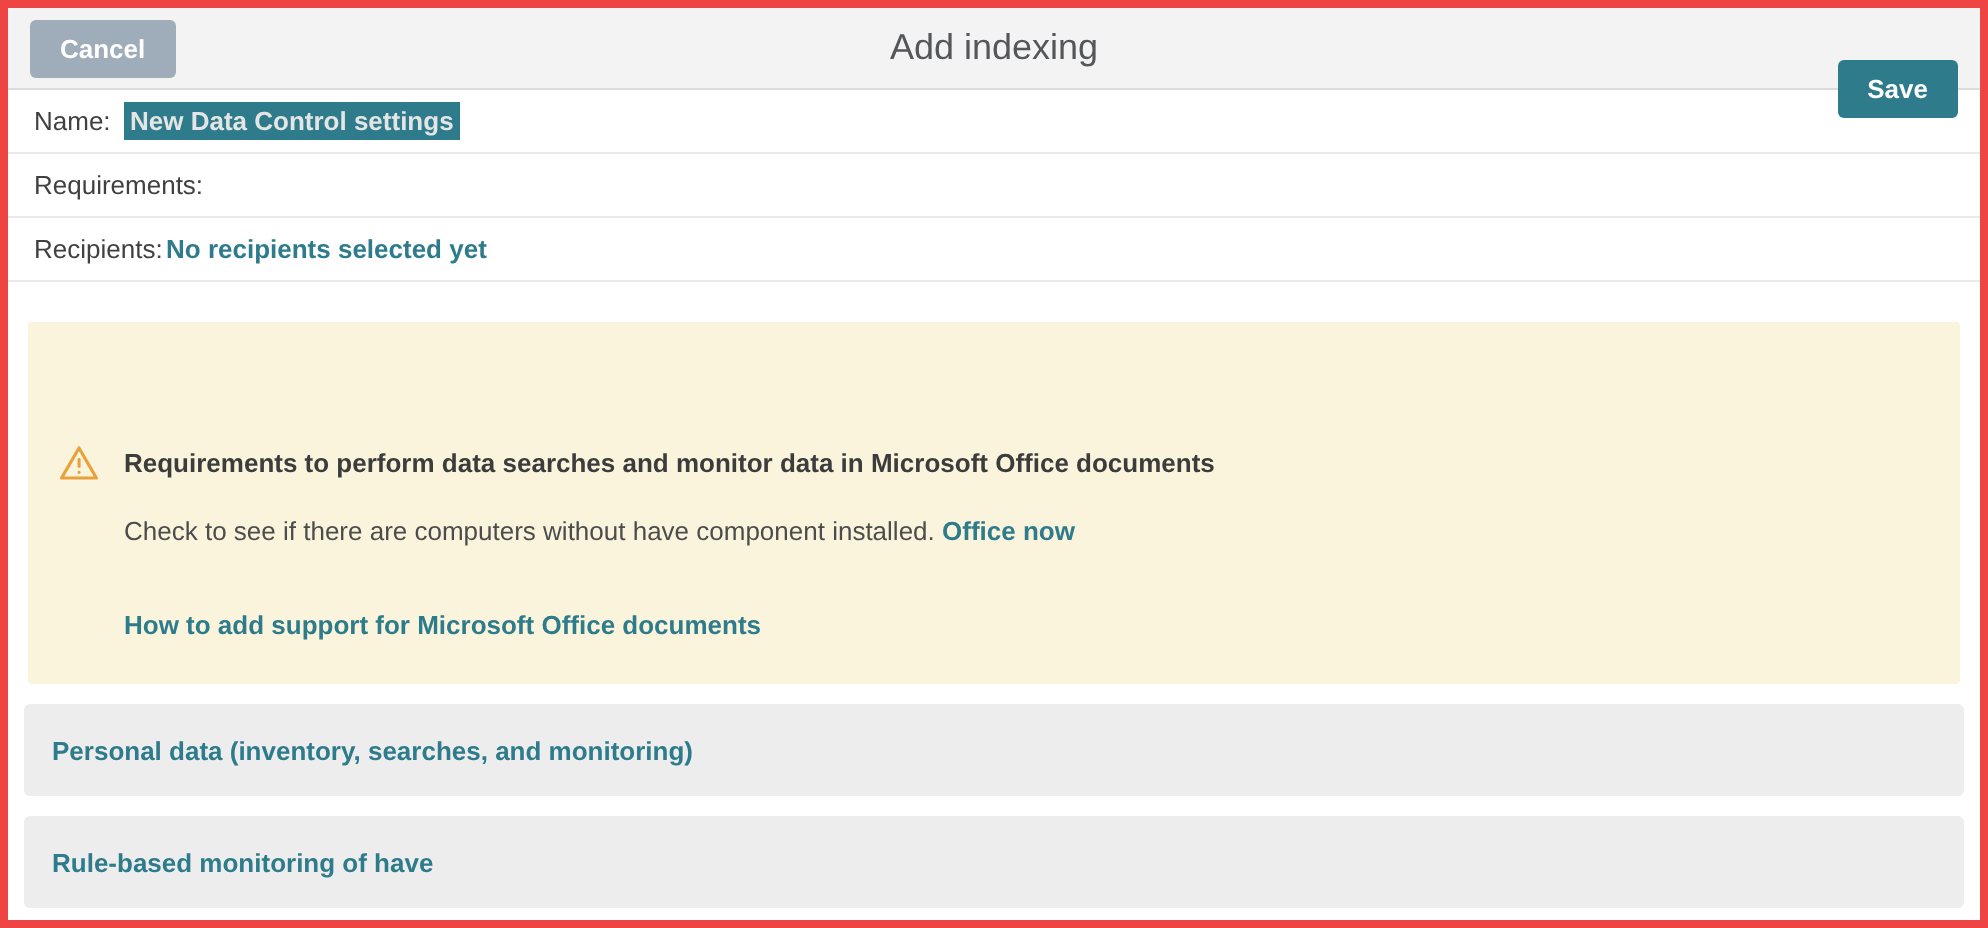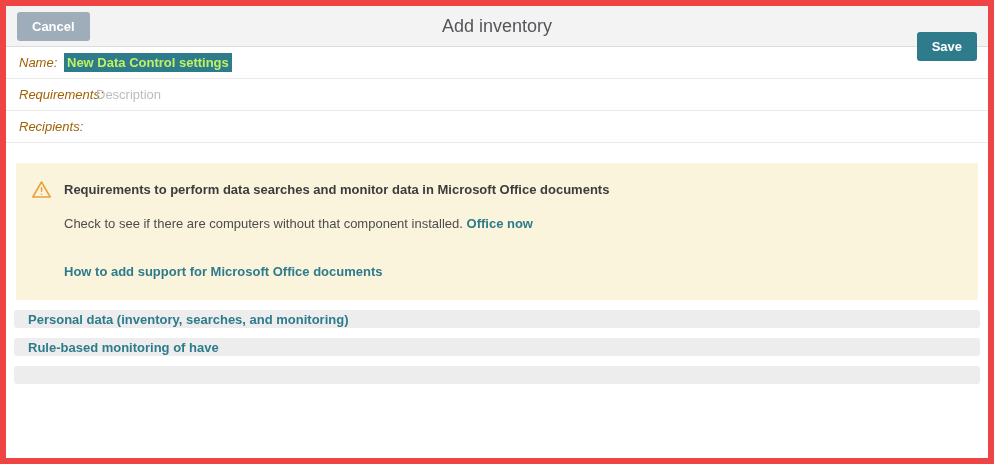--- a/index.html
+++ b/index.html
@@ -1,21 +1,21 @@
 <!DOCTYPE html>
 <html><head>
 <meta charset="utf-8">
 <style>
   * { margin: 0; padding: 0; box-sizing: border-box; }
   html, body { background: #e9e9e9; }
   body { font-family: "Liberation Sans", sans-serif; }
   .page {
     width: 994px; height: 464px;
     background: #fff;
-    border: 6px solid #ef4444;
+    border: 4px solid #ef4444;
     overflow: hidden;
     position: relative;
   }
   
   .header {
     height: 41px;
     background: #f3f3f3;
     border-bottom: 1px solid #dcdcdc;
     display: flex;
     align-items: center;
@@ -45,27 +45,27 @@
   }
   
   .form-row {
     height: 32px;
     display: flex;
     align-items: center;
     padding-left: 13px;
     border-bottom: 1px solid #e9e9e9;
     font-size: 13px;
   }
-  .form-label { color: #a16207; font-style: italic; }
+  .form-label { color: #404040; }
   .label-name { width: 45px; }
   .label-desc { width: 77px; }
   .label-recip { width: 66px; }
   .name-value {
     background: #2e7b8c;
-    color: #bef264;
+    color: #e5e5e5;
     padding: 2px 3px;
     font-size: 13px;
     font-weight: bold;
   }
   .desc-input {
     border: none;
     outline: none;
     font-family: "Liberation Sans", sans-serif;
     font-size: 13px;
     color: #555;
@@ -83,38 +83,39 @@
   
   .warning-box {
     margin: 20px 10px 0 10px;
     background: #faf4dc;
     border-radius: 2px;
     padding: 17px 20px 20px 15px;
   }
   .warning-head {
     display: flex;
     align-items: center;
+    margin-top: 44px;
   }
   .warning-icon { flex: 0 0 auto; margin-right: 12px; display: inline-flex; }
   .warning-title {
     font-size: 13px;
     font-weight: bold;
     color: #3c3c3c;
   }
   .warning-text {
     font-size: 13px;
     color: #4c4c4c;
     margin-top: 17px;
     padding-left: 33px;
   }
   .warning-link-row { margin-top: 31px; padding-left: 33px; }
   
   .section-bar {
     margin: 10px 8px 0 8px;
-    height: 18px;
+    height: 46px;
     background: #ededed;
     border-radius: 3px;
     display: flex;
     align-items: center;
     padding-left: 14px;
     cursor: pointer;
   }
   .section-bar:first-of-type { margin-top: 14px; }
   .section-label {
     color: #2e7b8c;
@@ -122,51 +123,51 @@
     font-size: 13px;
   }
 </style>
 </head>
 <body>
 
 <div class="page">
 
   <div class="header">
     <button class="btn btn-cancel">Cancel</button>
-    <div class="page-title">Add inventory</div>
+    <div class="page-title">Add indexing</div>
     <button class="btn btn-save">Save</button>
   </div>
 
   <div class="form-row">
     <span class="form-label label-name">Name:</span>
     <span class="name-value">New Data Control settings</span>
   </div>
 
   <div class="form-row">
     <span class="form-label label-desc">Requirements:</span>
-    <input class="desc-input" type="text" placeholder="Description" style="">
   </div>
 
   <div class="form-row">
     <span class="form-label label-recip">Recipients:</span>
+    <a class="teal-link">No recipients selected yet</a>
   </div>
 
   <div class="warning-box">
     <div class="warning-head">
       <span class="warning-icon">
         <svg width="21" height="19" viewBox="0 0 21 19">
           <path d="M10.5 2 L19.2 17 H1.8 Z" fill="none" stroke="#e9a13b" stroke-width="1.6" stroke-linejoin="round"></path>
           <rect x="9.8" y="7" width="1.5" height="5" rx="0.7" fill="#e9a13b"></rect>
           <rect x="9.8" y="13.4" width="1.5" height="1.6" rx="0.7" fill="#e9a13b"></rect>
         </svg>
       </span>
       <span class="warning-title">Requirements to perform data searches and monitor data in Microsoft Office documents</span>
     </div>
     <div class="warning-text">
-      <span>Check to see if there are computers without that component installed.</span>
+      <span>Check to see if there are computers without have component installed.</span>
       <a class="teal-link">Office now</a>
     </div>
     <div class="warning-link-row">
       <a class="teal-link">How to add support for Microsoft Office documents</a>
     </div>
   </div>
 
   <div class="section-bar">
     <span class="section-label">Personal data (inventory, searches, and monitoring)</span>
   </div>

